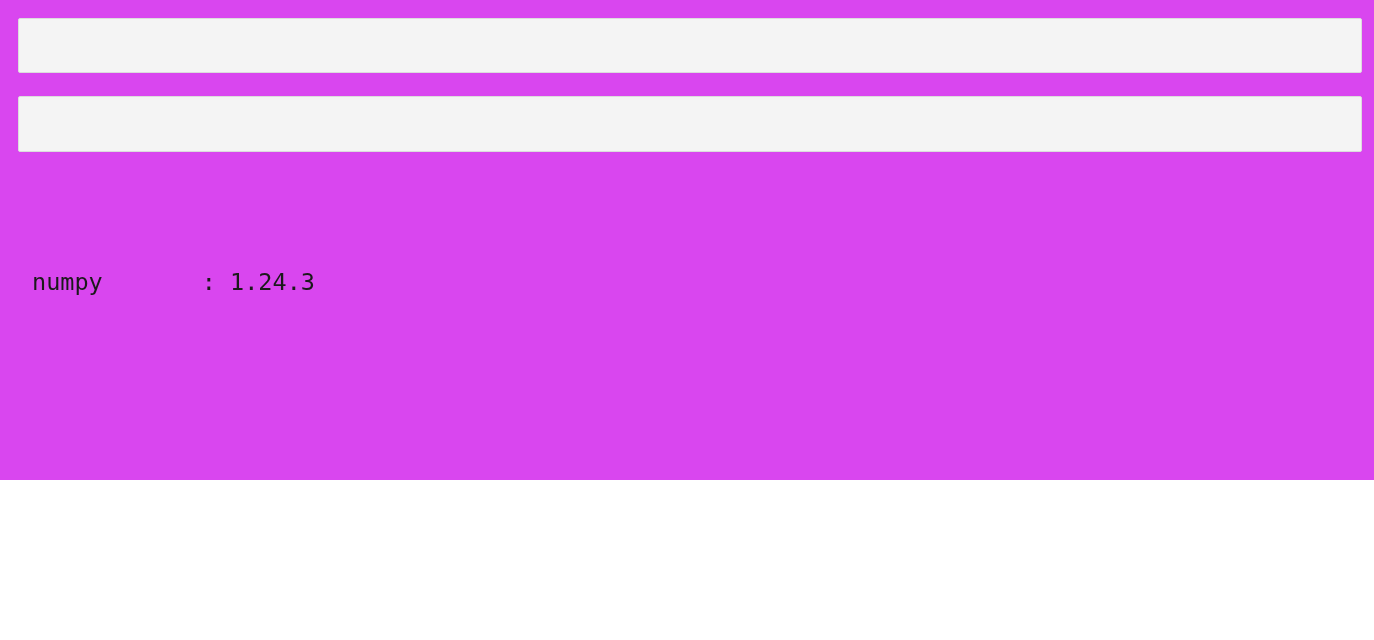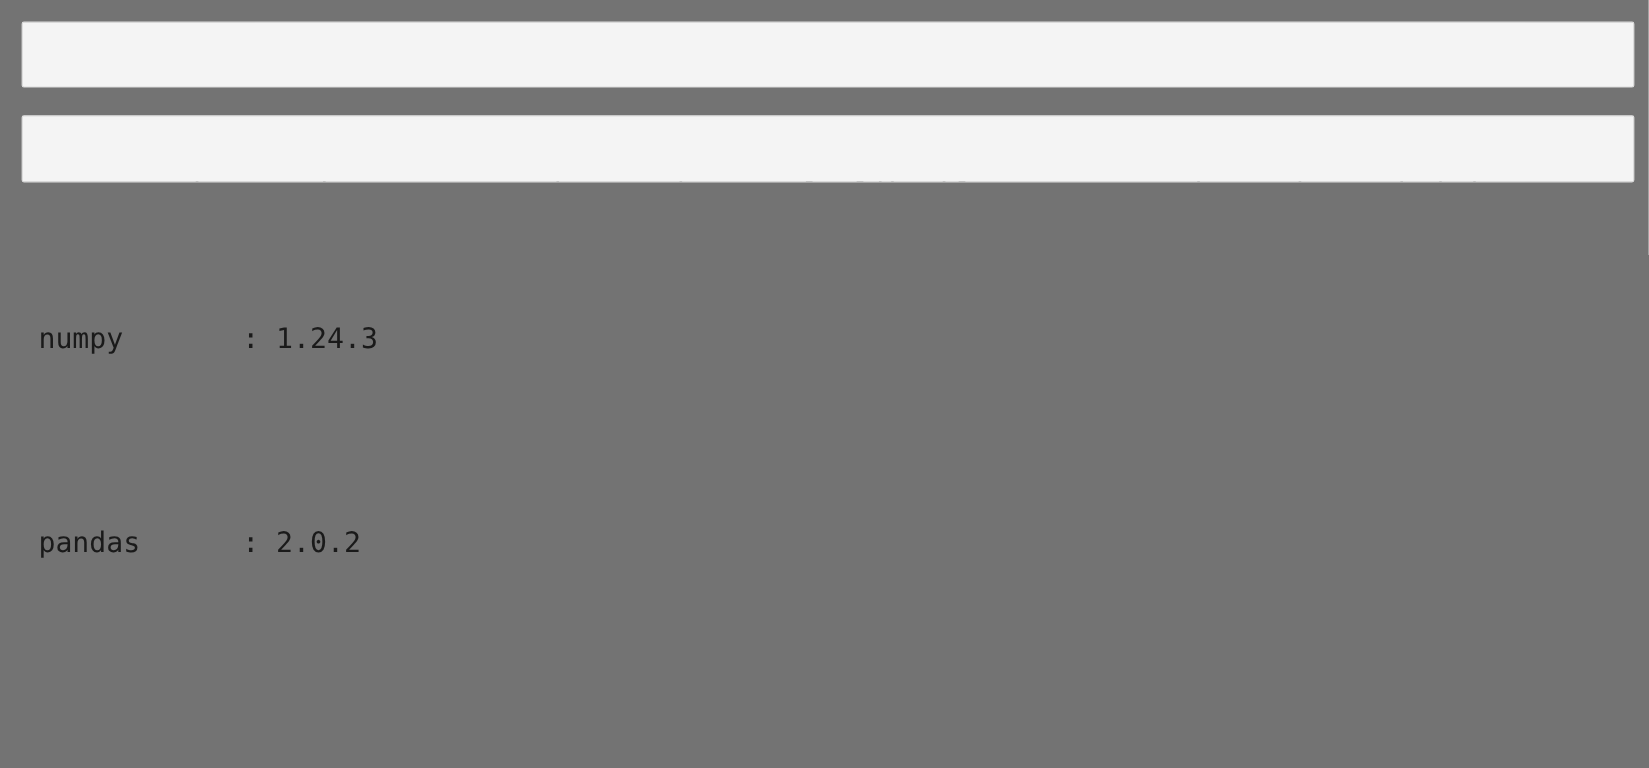--- a/index.html
+++ b/index.html
@@ -11,22 +11,22 @@
     width: 1374px;
     height: 640px;
     overflow: hidden;
     font-family: "DejaVu Sans Mono", "Liberation Mono", monospace;
     -webkit-font-smoothing: antialiased;
   }
 
   #notebook {
     position: relative;
     width: 1374px;
-    height: 640px;
-    background: #737373;
+    height: 480px;
+    background: #d946ef;
   }
 
   
   .cell {
     position: absolute;
     left: 18px;
     width: 1344px;              
     box-sizing: border-box;
     background: #f4f4f4;
     border: 1px solid #dcdcdc;
@@ -75,21 +75,20 @@
 
   <div class="cell" id="cell-2">
     <div class="cell-inner"><span class="tok-plain">%watermark </span><span class="tok-flag">--</span><span class="tok-plain">conda </span><span class="tok-flag">-</span><span class="tok-plain">p numpy,scipy,pandas,matplotlib,sklearn,watermark,torch,torchvisi</span></div>
   </div>
 
   <div id="output">
 
     <span class="out-line"><span>numpy       </span><span>: </span><span>1.24.3</span></span>
 
 
-    <span class="out-line"><span>pandas      </span><span>: </span><span>2.0.2</span></span>
 
     
 
     
 
     
 
     
 
     

